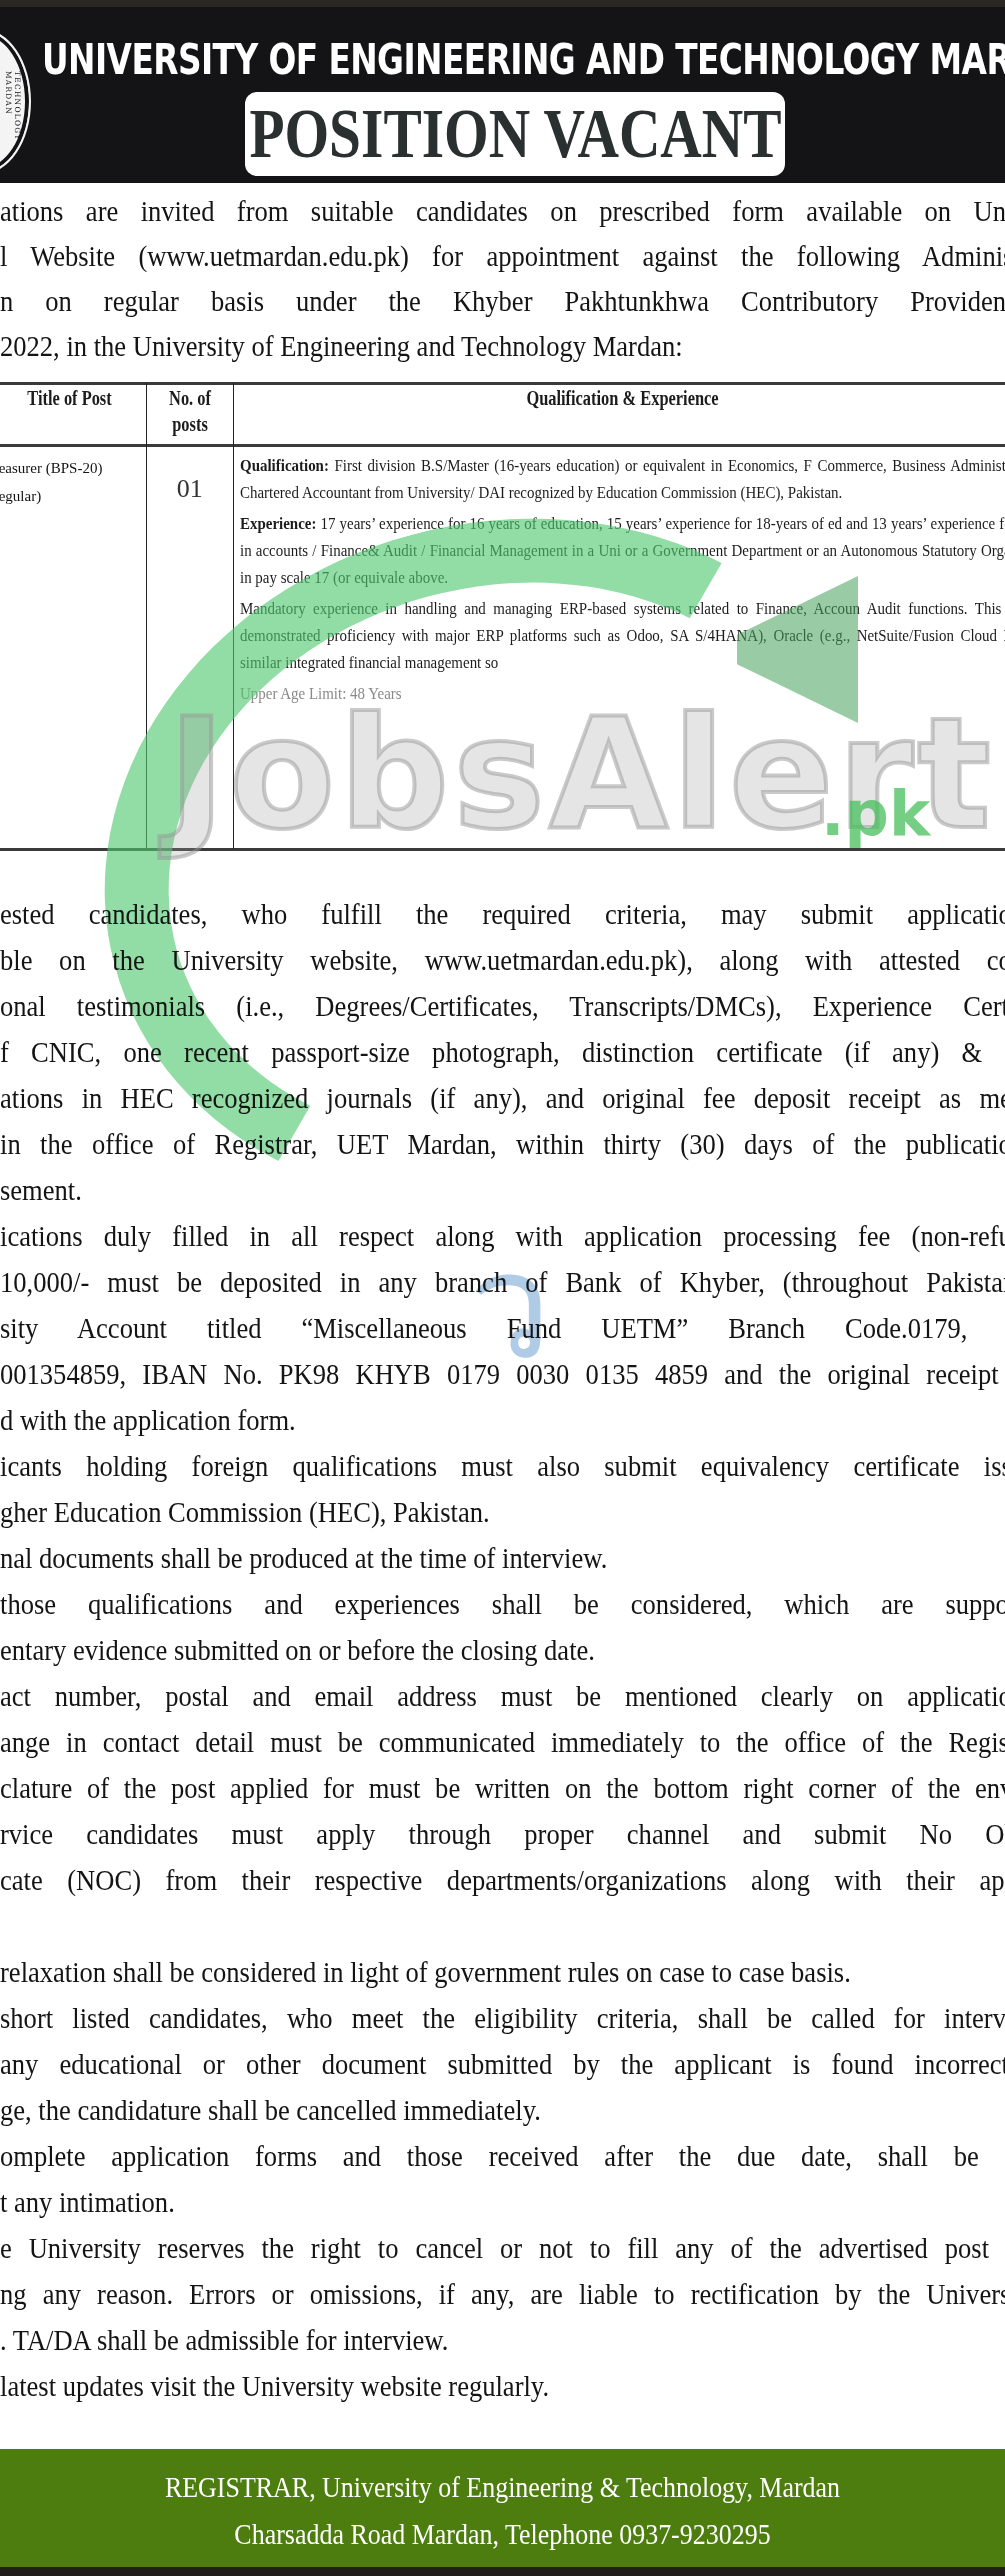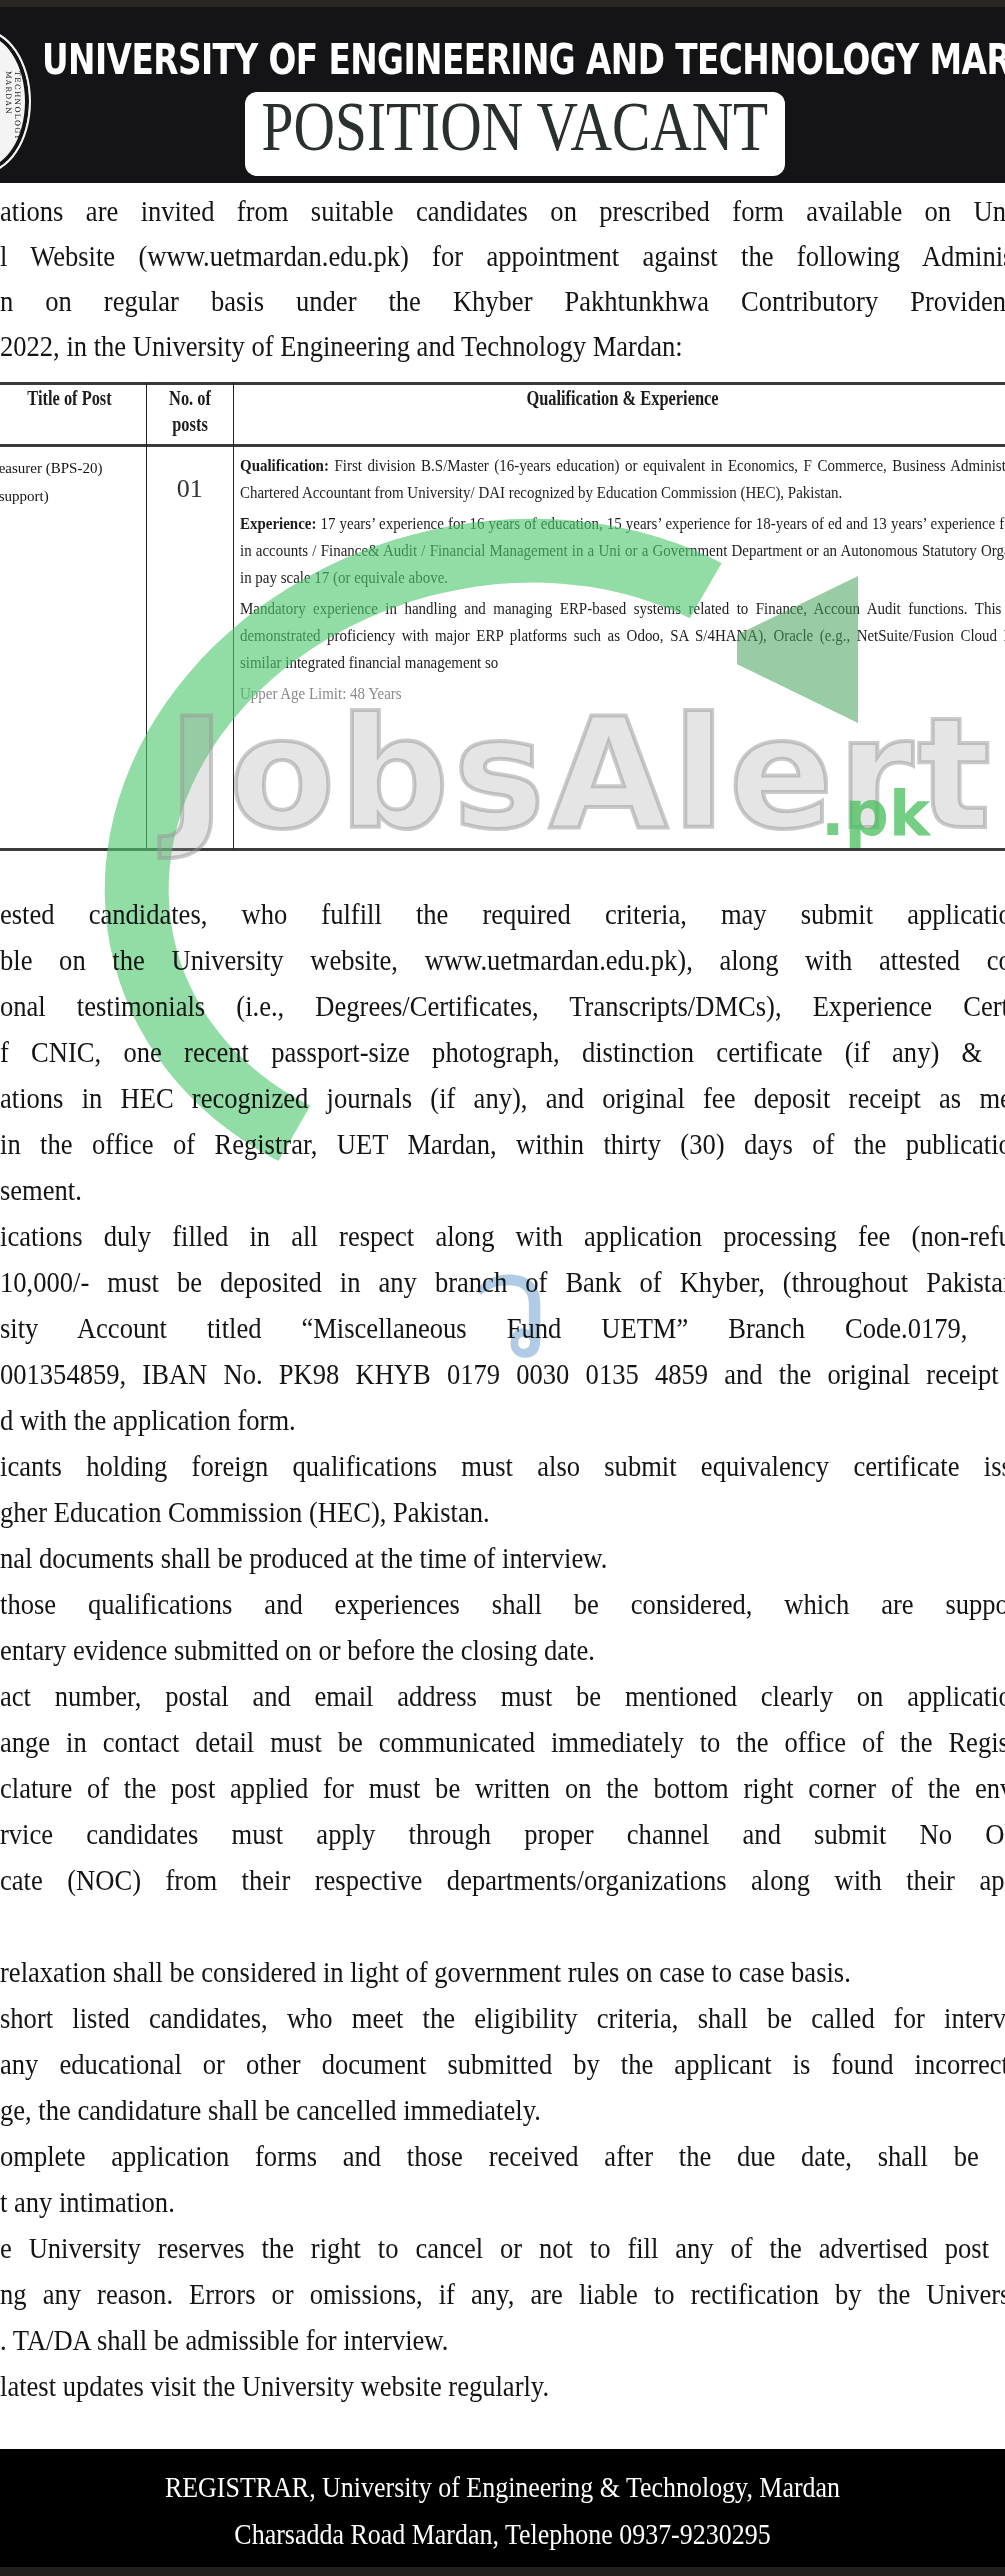--- a/index.html
+++ b/index.html
@@ -24,21 +24,21 @@
     writing-mode: vertical-rl; letter-spacing: 1.3px; font-family: "DejaVu Serif", serif;
   }
   .uni-title {
     position: absolute; left: 42px; top: 28px; white-space: nowrap;
     font-family: "DejaVu Sans", sans-serif; font-weight: bold; color: #ffffff;
     font-size: 42px; letter-spacing: -0.7px; transform: scaleX(0.78); transform-origin: left top;
   }
   .vacant-box {
     position: absolute; left: 245px; top: 85px; width: 540px; height: 84px;
     background: #ffffff; border-radius: 12px;
-    display: flex; justify-content: center;
+    display: flex; align-items: center; justify-content: center; font-weight: bold;
   }
   .vacant-text {
     font-family: "Liberation Serif", serif; font-size: 70px; color: #2a2f30;
     letter-spacing: 0px; transform: scaleX(0.82); white-space: nowrap; line-height: 1;
   }
 
   .intro {
     position: absolute; left: 0; top: 189px; width: 1072px;
     font-size: 29.5px; line-height: 45px;
     transform: scaleX(0.9); transform-origin: left top;
@@ -70,21 +70,21 @@
   .terms {
     position: absolute; left: 0; top: 891px; width: 1139px;
     font-size: 29.5px; line-height: 46px;
     transform: scaleX(0.9); transform-origin: left top;
   }
   .terms p { margin: 0; white-space: nowrap; }
   .terms .j { text-align: justify; text-align-last: justify; width: 1139px; white-space: normal; }
 
   .footer {
     position: absolute; left: 0; top: 2449px; width: 1005px; height: 127px;
-    background: #000000; text-align: center; color: #ffffff;
+    background: #4d7c0f; text-align: center; color: #ffffff;
   }
   .footer-line { font-size: 29.5px; line-height: 47px; white-space: nowrap; transform: scaleX(0.88); }
   .footer .l1 { margin-top: 14.7px; }
   .footer-strip { position: absolute; left: 0; bottom: 0; width: 1005px; height: 9.4px; background: #221e1b; }
 
   .wm { position: absolute; pointer-events: none; }
   .wm-arc {
     left: 101px; top: 523px; width: 670px; height: 550px;
     border-radius: 50%; border: 64px solid rgba(80,200,110,0.62);
     border-right-color: transparent; border-bottom-color: transparent;
@@ -139,21 +139,21 @@
 
   <div class="th cond" style="left:0;width:141px;">Title of Post</div>
   <div class="th cond" style="left:149px;width:84px;">
     <div>No. of</div>
     <div>posts</div>
   </div>
   <div class="th cond" style="left:235px;width:777px;">Qualification &amp; Experience</div>
 
   <div class="post-title">
     <div>easurer (BPS-20)</div>
-    <div>support)</div>
+    <div>egular)</div>
   </div>
   <div class="post-count">01</div>
 
   <div class="qual">
     <div class="cond">
       <p style="text-align:justify;">
         <b>Qualification:</b>
         <span>First division B.S/Master (16-years education) or equivalent in Economics, F Commerce, Business Administration or Chartered Accountant from University/ DAI recognized by Education Commission (HEC), Pakistan.</span>
       </p>
       <p style="text-align:justify;">

